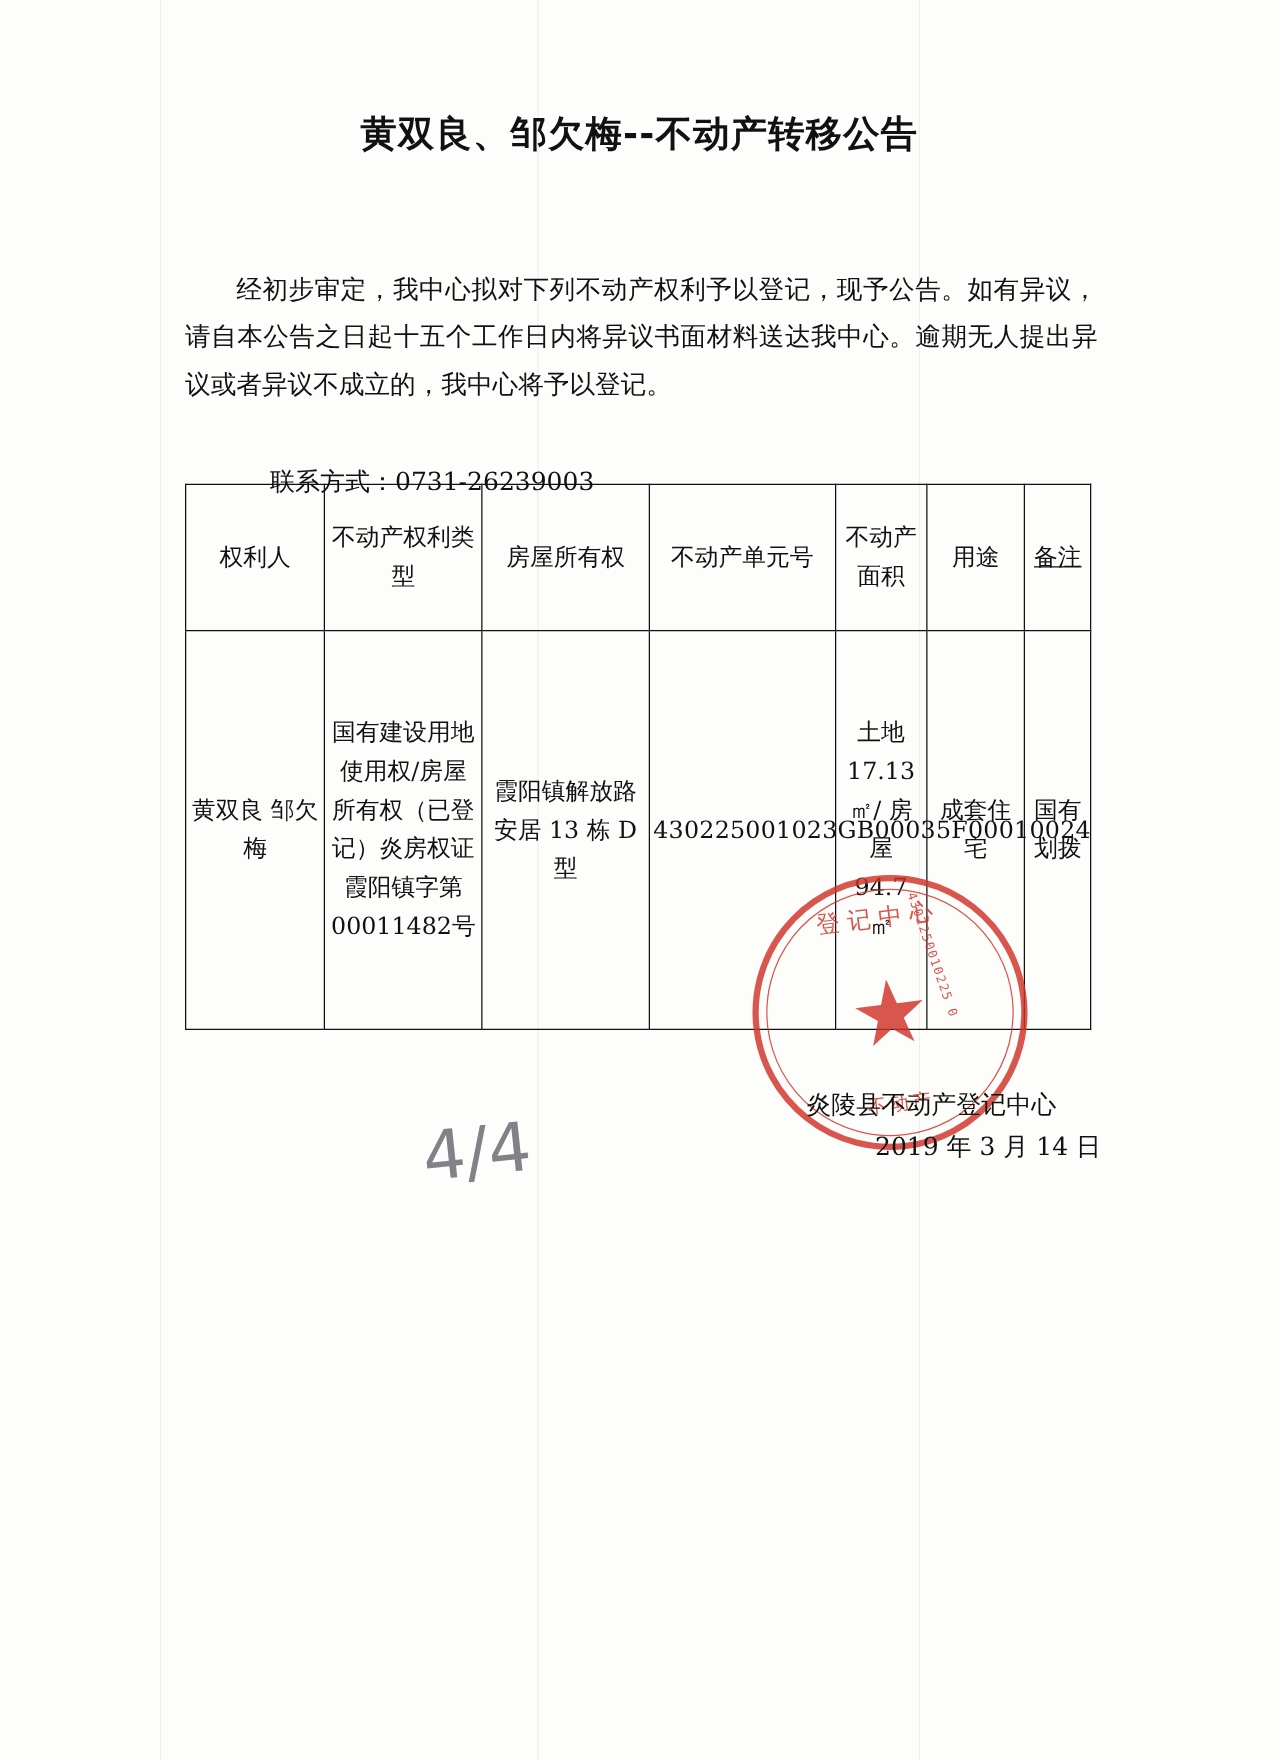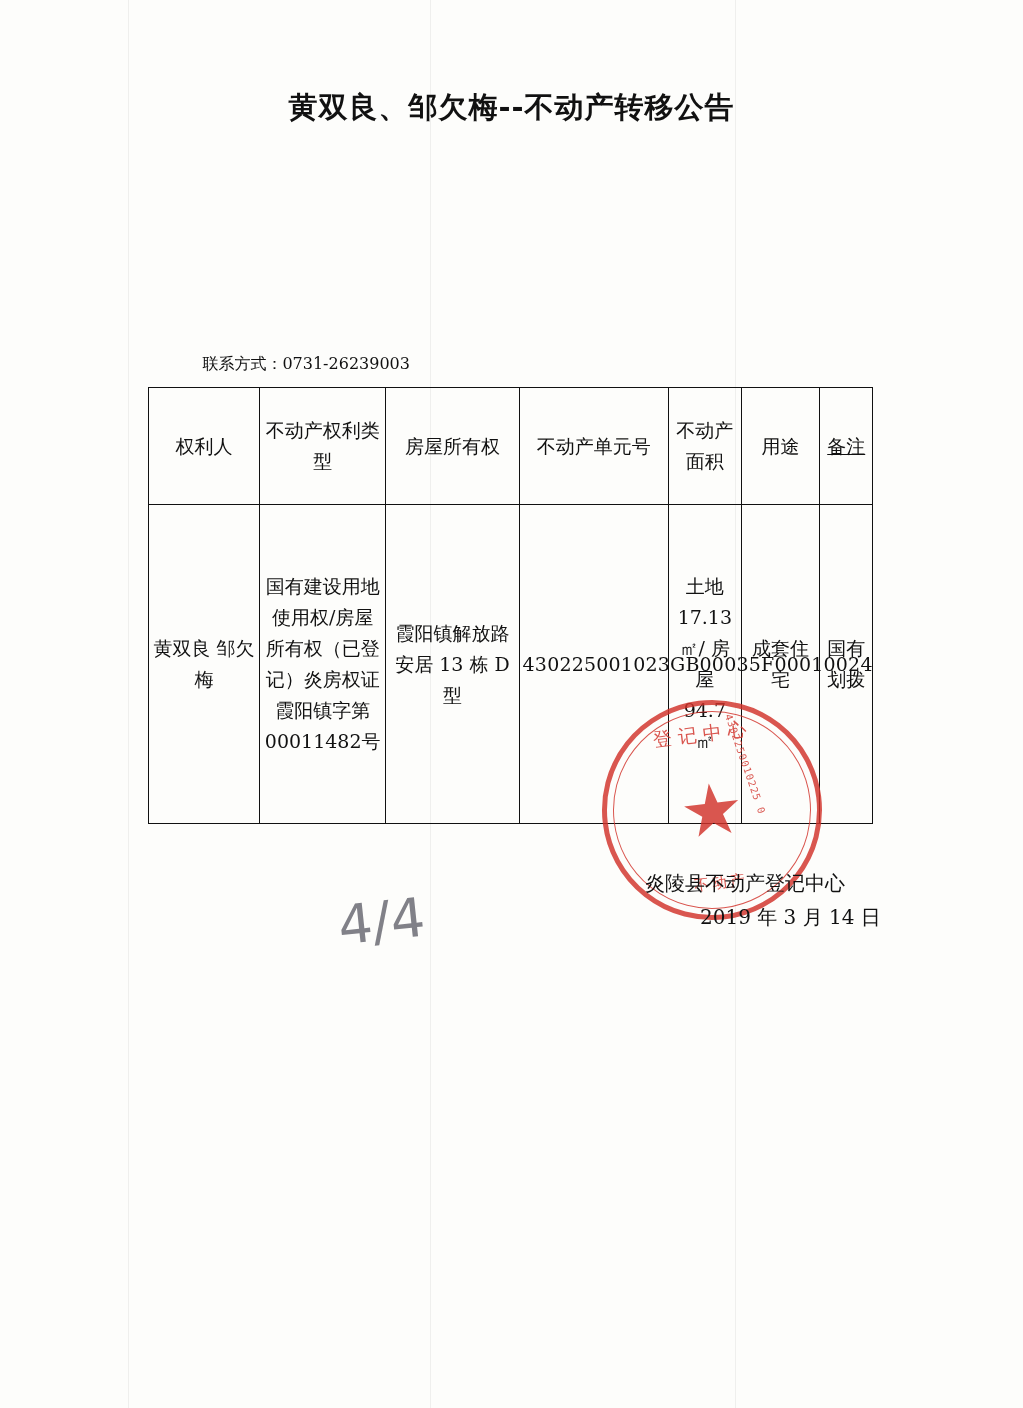--- a/index.html
+++ b/index.html
@@ -65,24 +65,24 @@
     position: absolute;
     top: 327px;
     left: 148px;
     width: 730px;
     font-size: 20.5px;
     line-height: 38px;
     text-indent: 2em;
   }
   .contact-line {
     position: absolute;
-    top: 345px;
+    top: 366px;
     left: 148px;
     width: 730px;
-    font-size: 16px;
+    font-size: 20px;
     line-height: 38px;
     text-indent: 3.4em;
   }
 
   table.reg-table {
     position: absolute;
     top: 387px;
     left: 148px;
     width: 725px;
     border-collapse: collapse;
@@ -241,20 +241,23 @@
 <body>
 
 <div class="page">
 
   <div class="crease c1"></div>
   <div class="crease c2"></div>
   <div class="crease c3"></div>
 
   <div class="title">黄双良、邹欠梅--不动产转移公告</div>
 
+  <div class="body-text">
+    <p class="indent2">经初步审定，我中心拟对下列不动产权利予以登记，现予公告。如有异议，请自本公告之日起十五个工作日内将异议书面材料送达我中心。逾期无人提出异议或者异议不成立的，我中心将予以登记。</p>
+  </div>
 
   <div class="contact-line">联系方式：0731-26239003</div>
 
   <table class="reg-table">
     <colgroup>
       <col class="col-owner">
       <col class="col-type">
       <col class="col-loc">
       <col class="col-unit">
       <col class="col-area">

